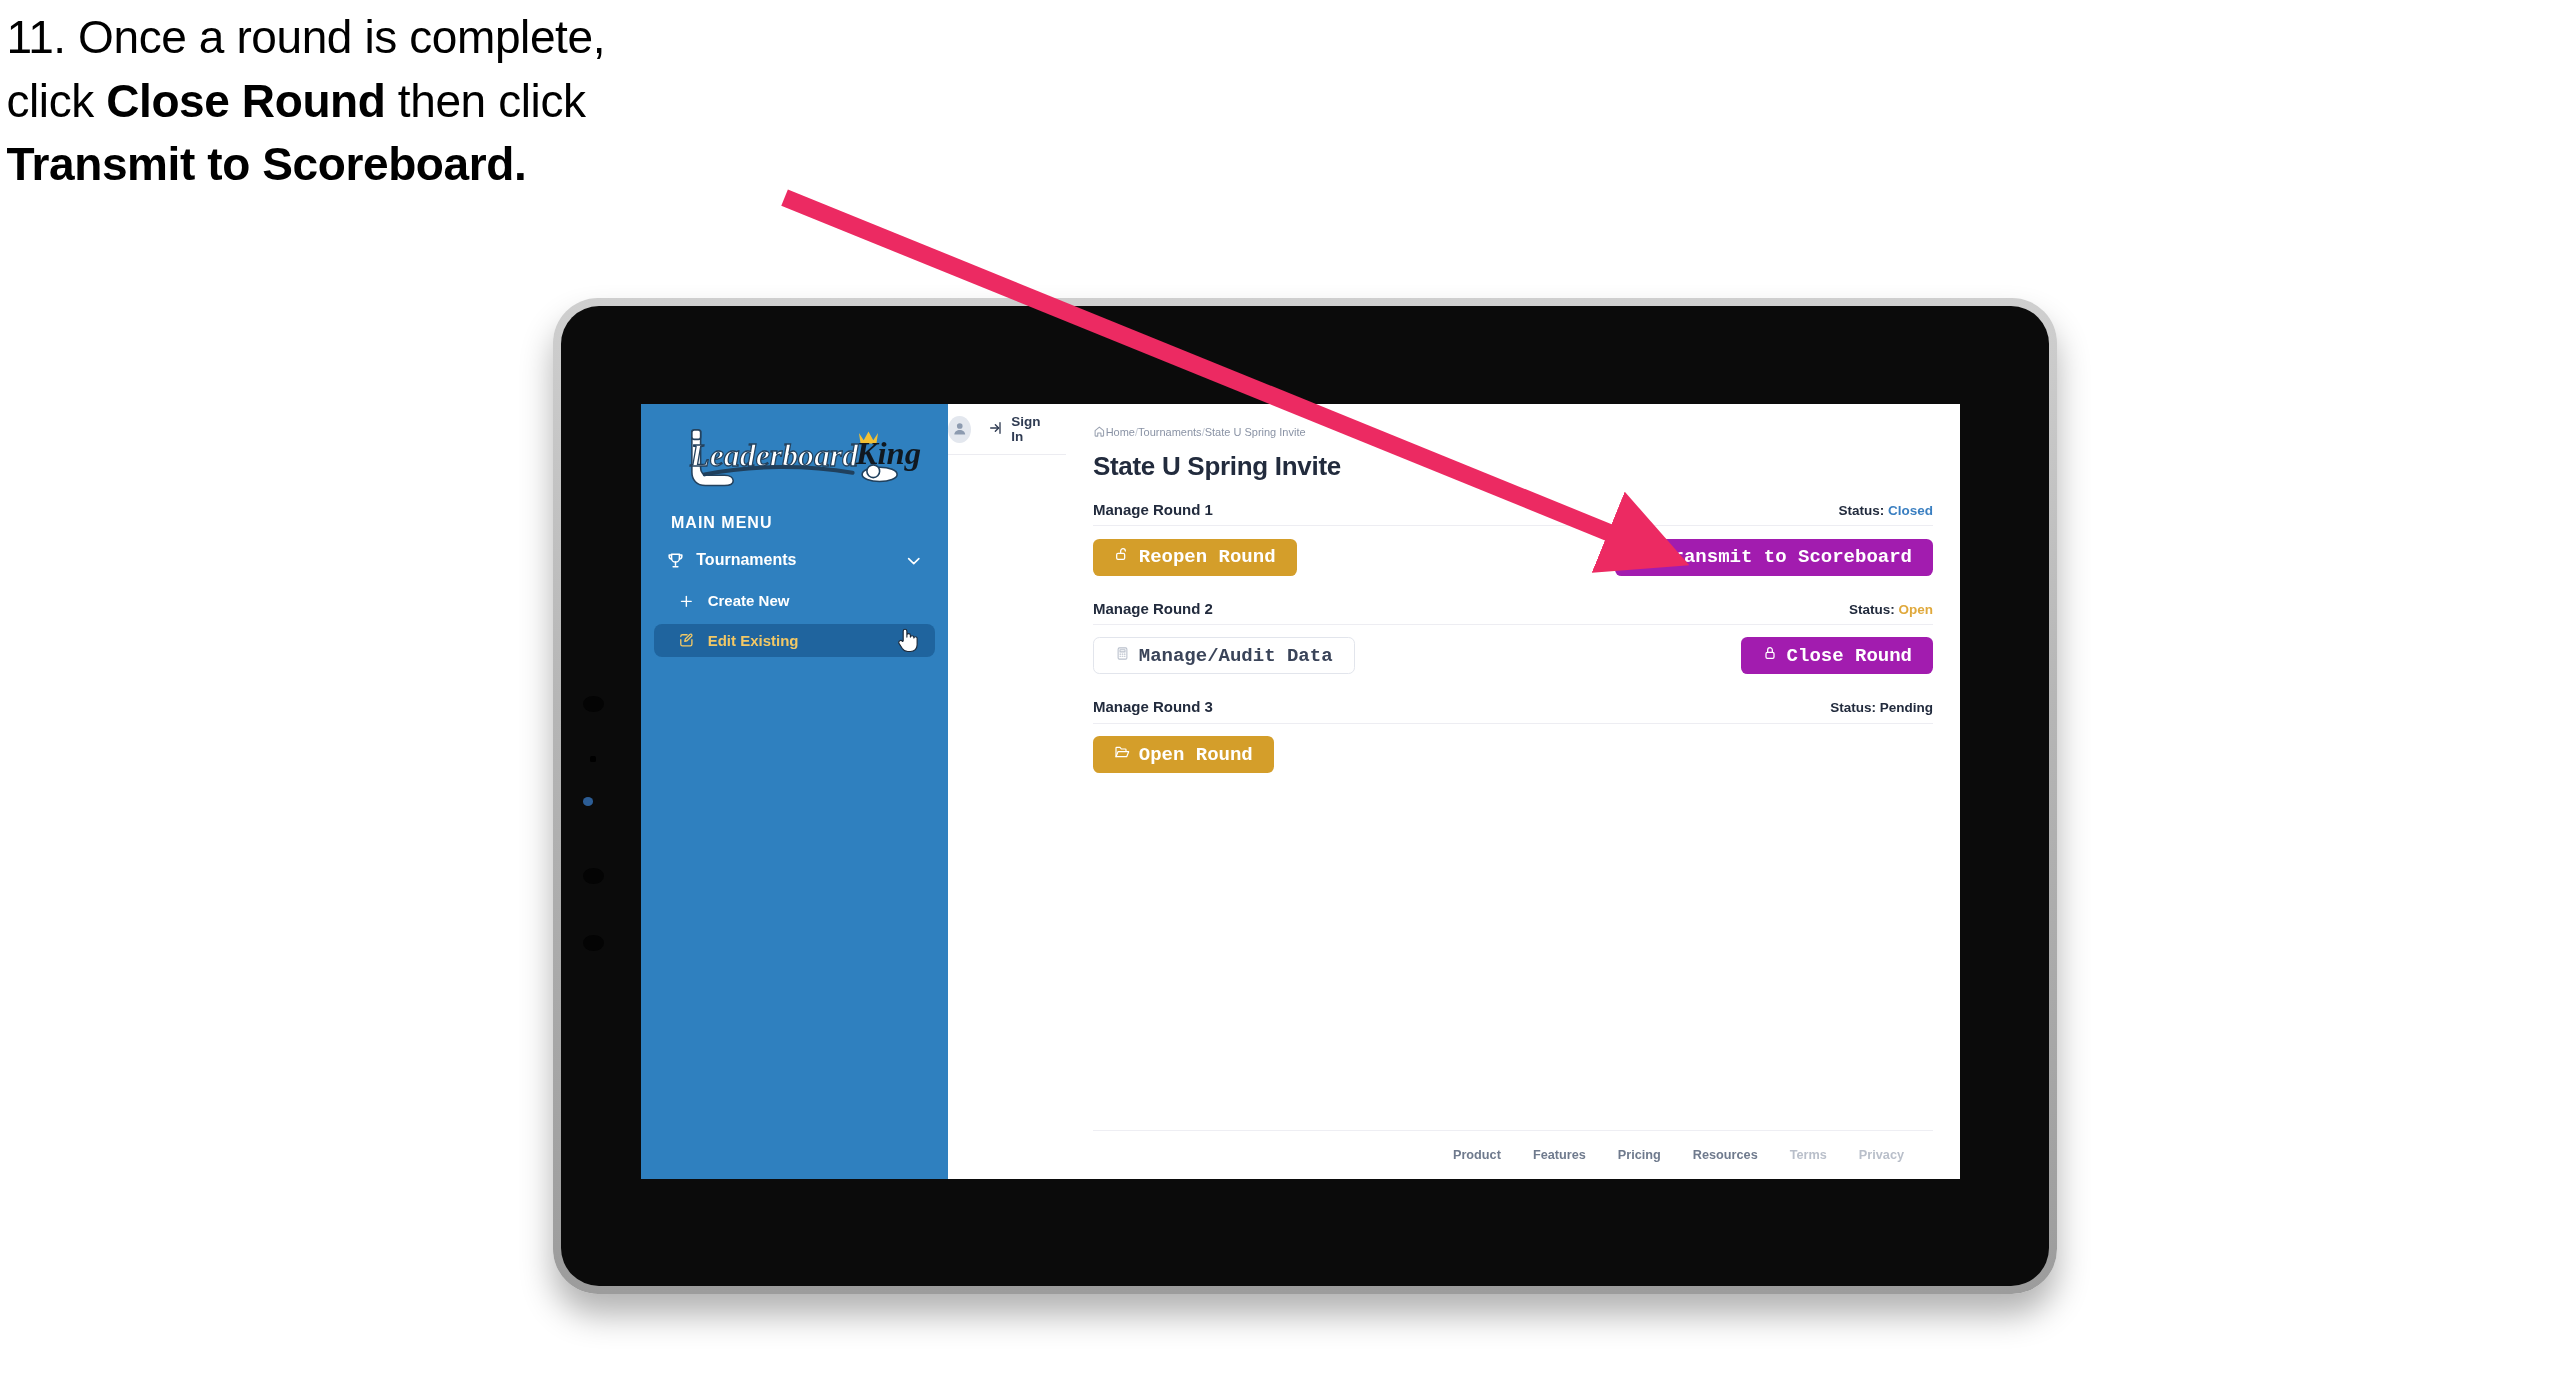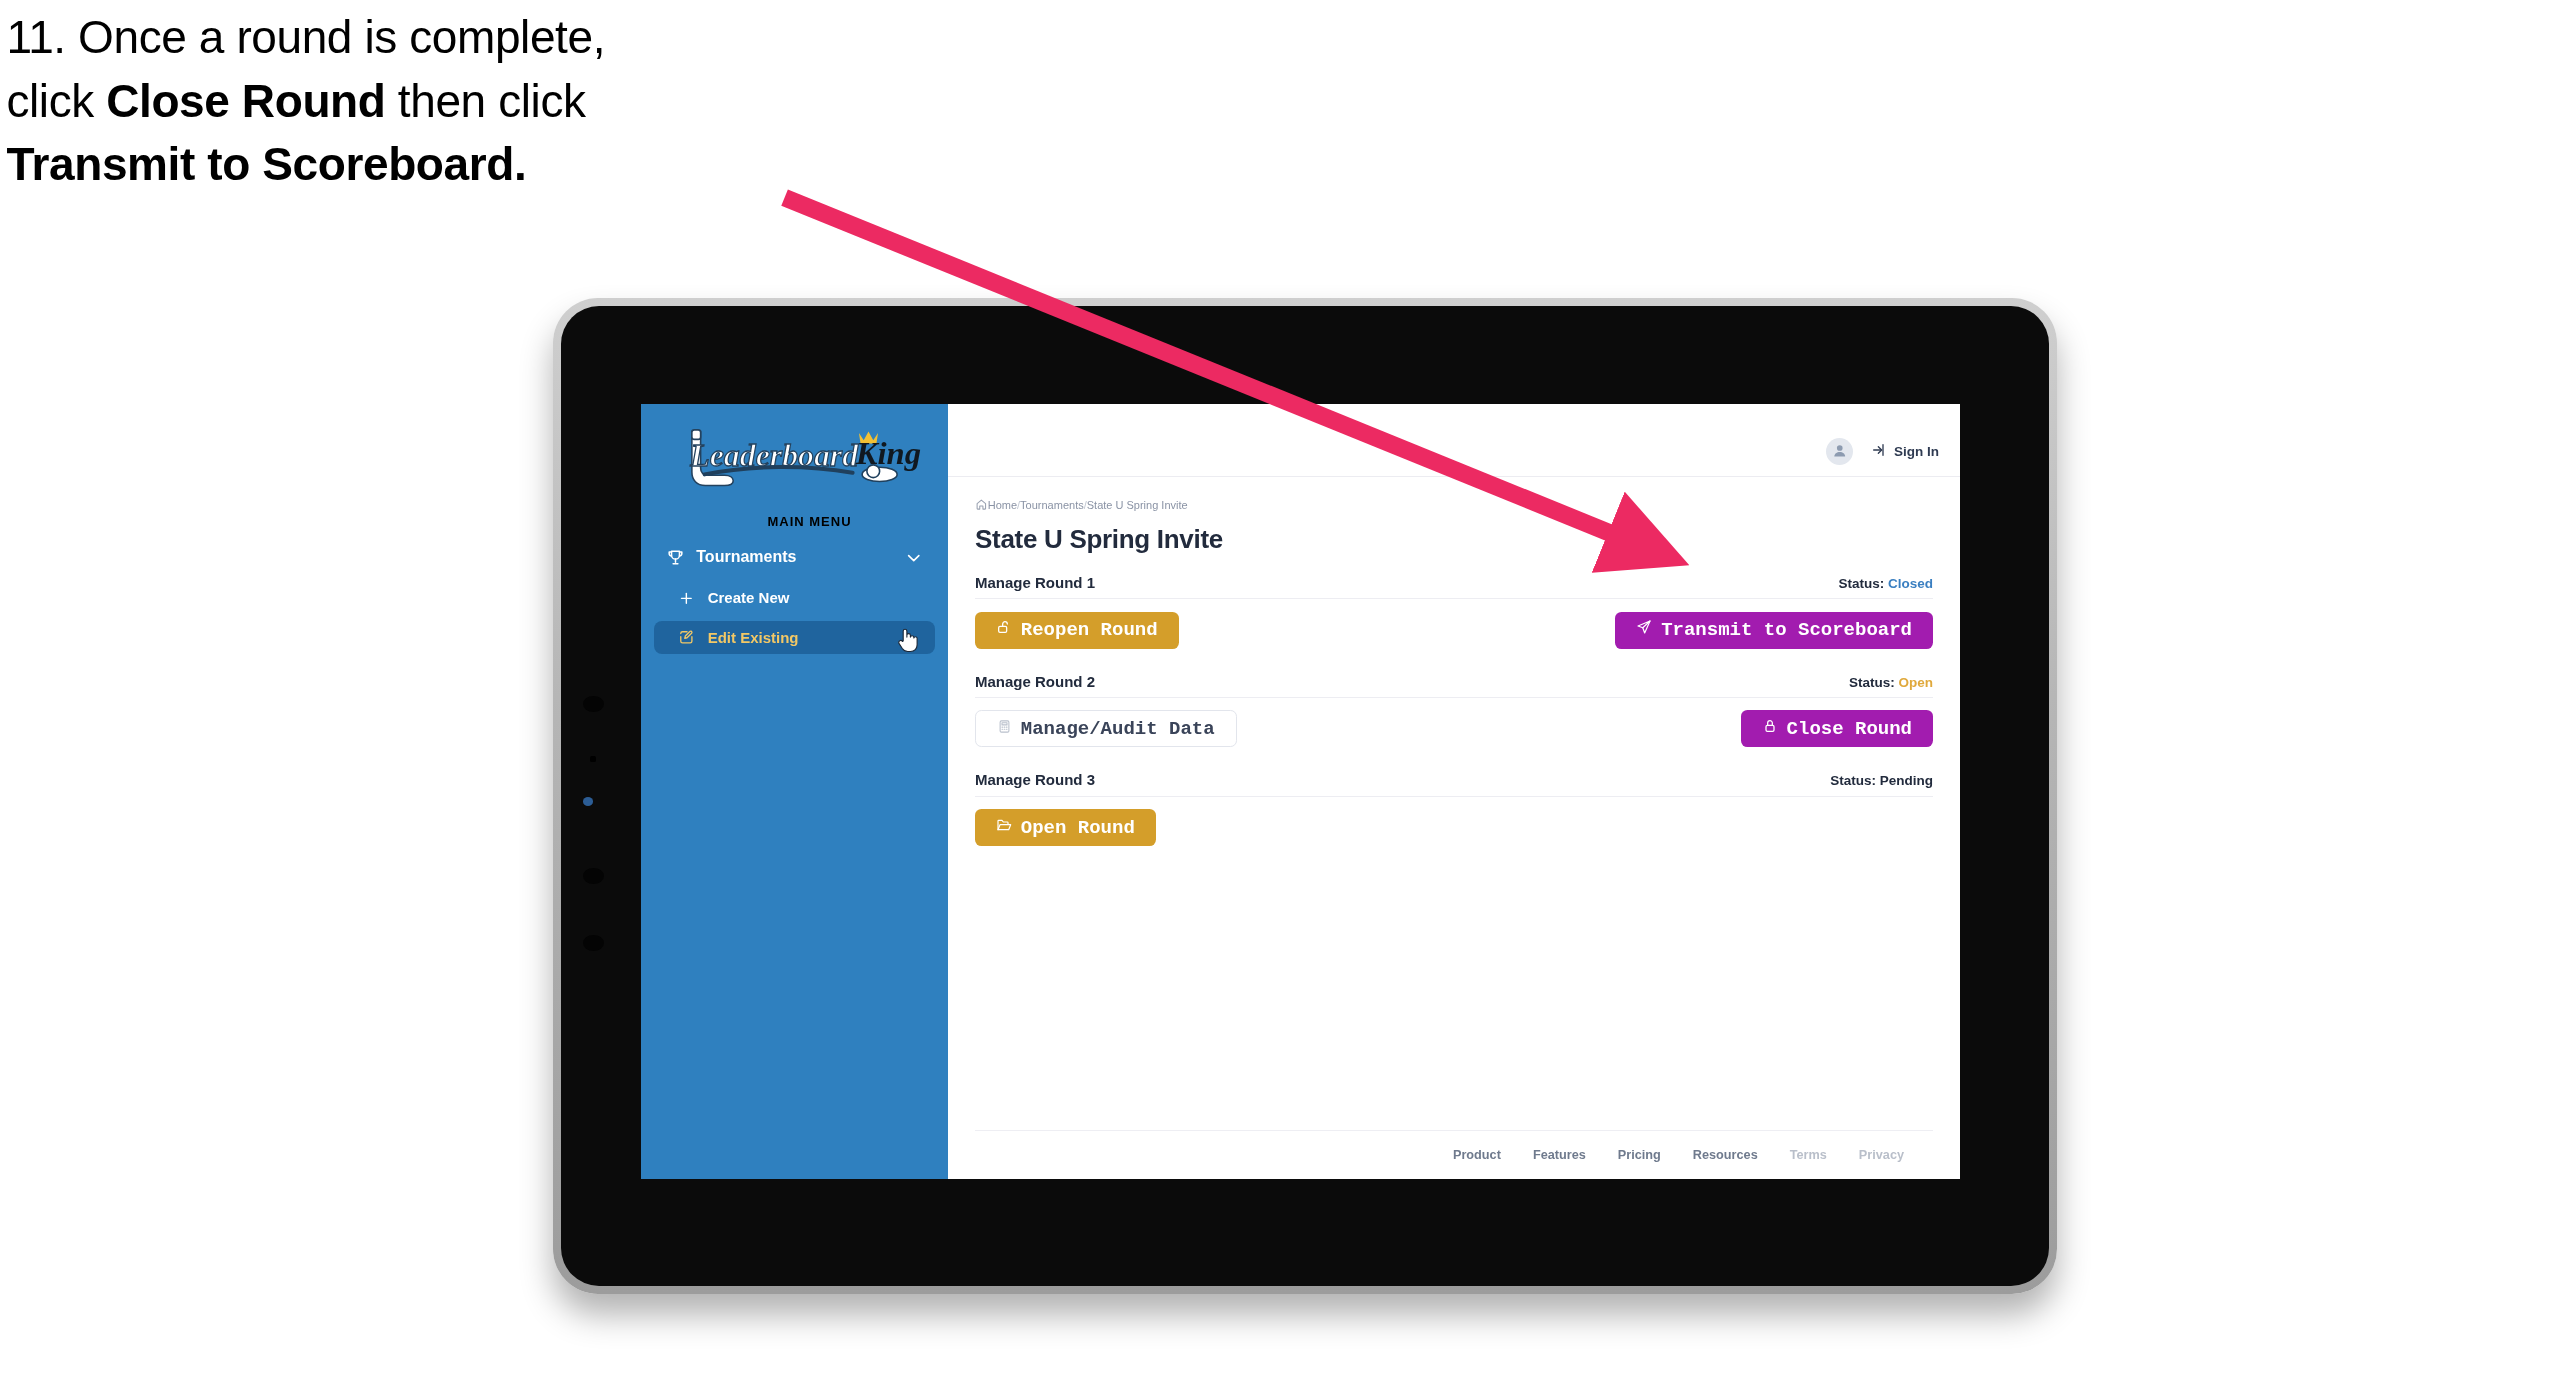--- a/index.html
+++ b/index.html
@@ -77,22 +77,22 @@
     position: relative;
   }
   .logo-wrap {
     height: 83px; display: flex; align-items: center; justify-content: center;
     padding: 0 11px;
   }
   .logo-svg { width: 253px; height: 67px; }
 
   .menu-label {
     margin: 14.3px 0 0 30px;
-    font-size: 13px; font-weight: 700; letter-spacing: 1px;
-    color: #000000; text-transform: uppercase; text-align: center;
+    font-size: 16px; font-weight: 700; letter-spacing: 1px;
+    color: #ffffff; text-transform: uppercase;
   }
   .nav-item {
     display: flex; align-items: center;
     height: 35px; margin: 11px 12.7px 0 12.7px;
     padding: 0 11px;
     border-radius: 6.4px;
     font-size: 16px; font-weight: 700;
     color: #ffffff;
     cursor: pointer;
   }
@@ -112,23 +112,22 @@
                  display:flex; align-items:center; justify-content:center; }
   .nav-sub.active { background: #1f649e; color: #f2c866; }
   .nav-sub.active .ic svg { stroke: #f2c866; }
 
   
   .cursor { position: absolute; left: 255px; top: 221px; width: 24px; height: 29px; }
 
   
   .content {
     flex: 1; background: #ffffff;
-    display: flex; flex-direction: column;
+    display: flex; 
     position: relative;
-    margin-top: 22px;
   }
   .topbar {
     height: 51px; flex: 0 0 51px;
     border-bottom: 0.8px solid #ececf1;
     display: flex; align-items: center; justify-content: flex-end;
     padding-right: 21px;
   }
   .avatar {
     width: 27px; height: 27px; border-radius: 50%;
     background: #e3e7ee;

